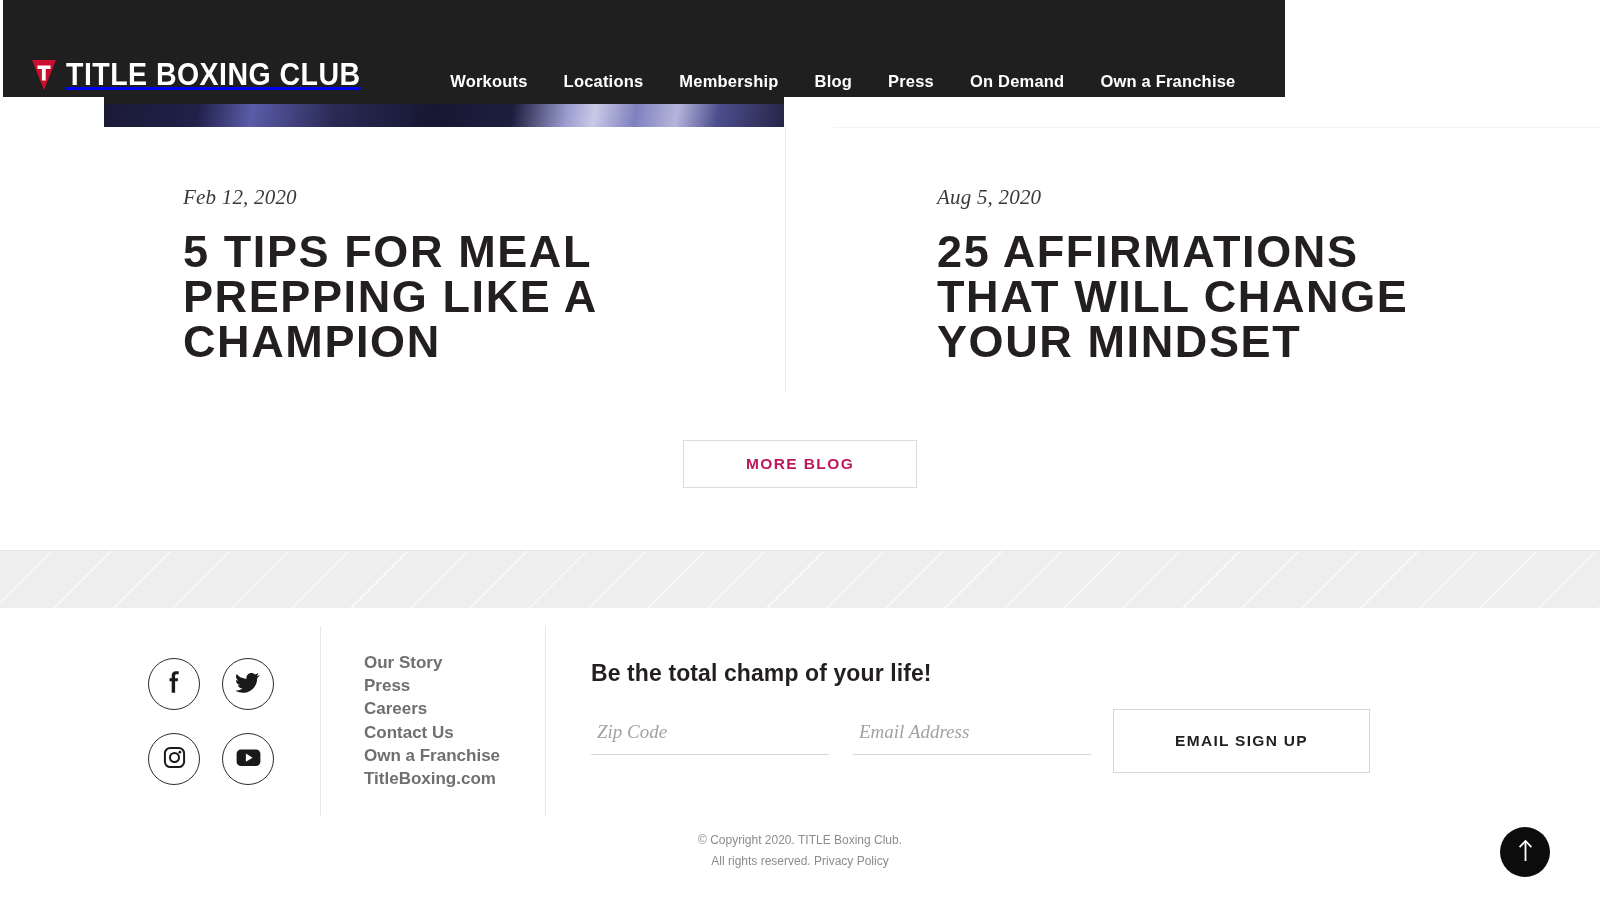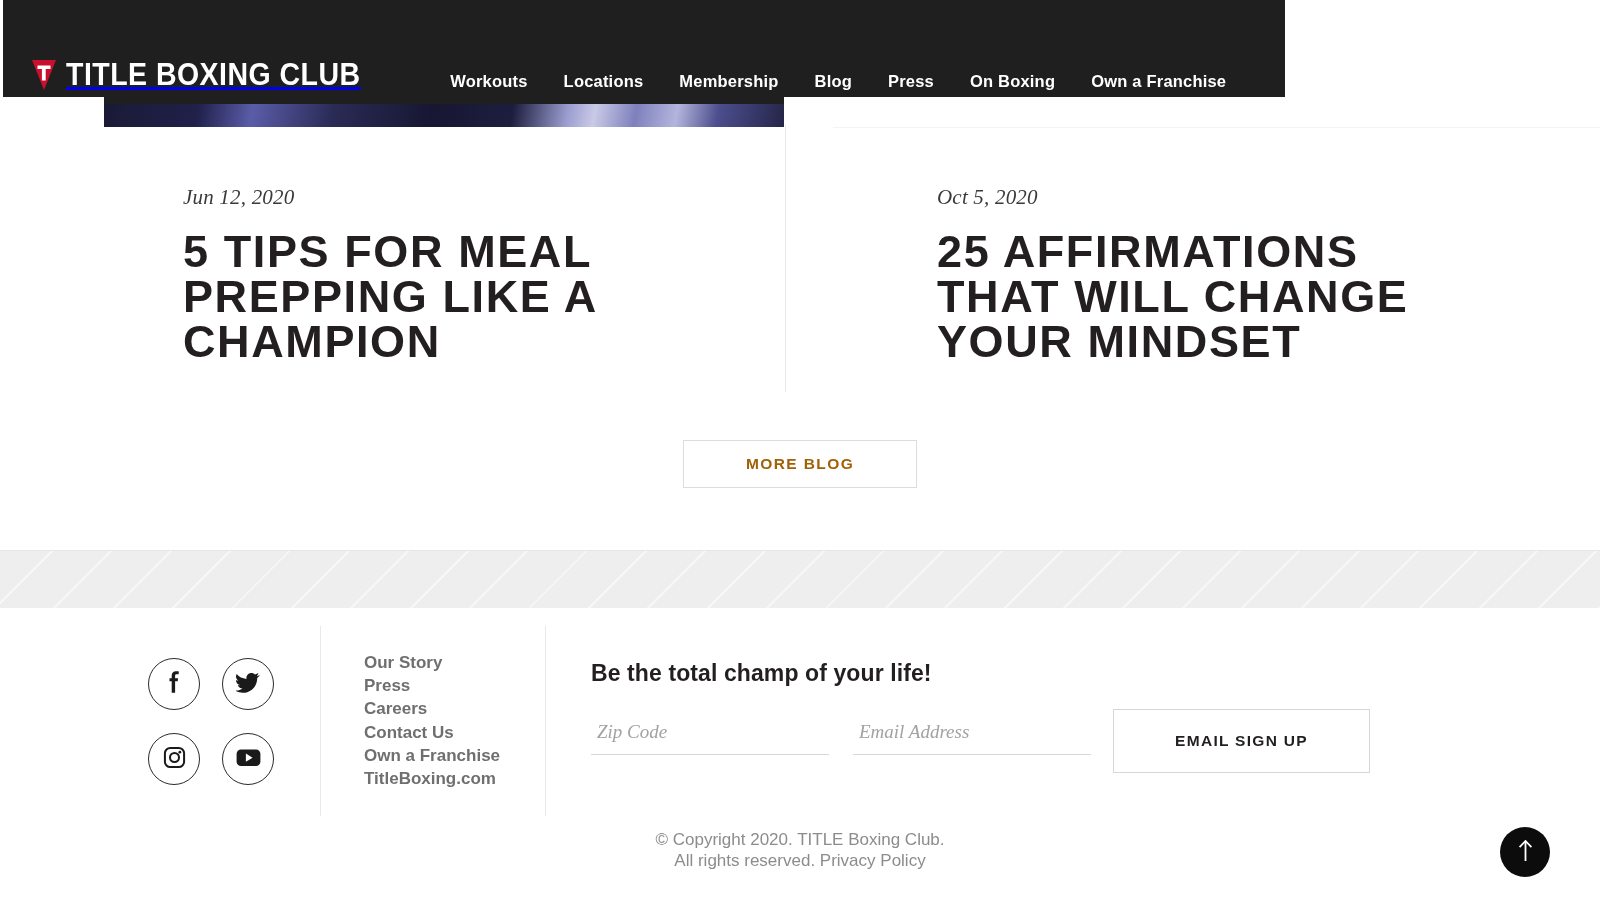--- a/index.html
+++ b/index.html
@@ -162,21 +162,21 @@
     top: 343px; left: 0;
     width: 1600px;
     display: flex;
     justify-content: center;
   }
   .more-blog-btn {
     width: 234px;
     height: 48px;
     border: 1px solid #dcdcdc;
     background: #ffffff;
-    color: #a16207;
+    color: #be185d;
     font-size: 15.5px;
     font-weight: bold;
     letter-spacing: 1.4px;
     text-transform: uppercase;
     cursor: pointer;
     font-family: "Liberation Sans", sans-serif;
   }
 
   
   .striped-band {
@@ -306,21 +306,21 @@
     text-transform: uppercase;
     cursor: pointer;
     margin-top: -6px;
   }
 
   .copyright {
     position: absolute;
     top: 222px; left: 0;
     width: 1600px;
     text-align: center;
-    font-size: 17px;
+    font-size: 12px;
     line-height: 20.5px;
     color: #8c8c8c;
   }
   .privacy-link {
     color: #8c8c8c;
     text-decoration: none;
     cursor: pointer;
   }
 
   .back-to-top {
@@ -350,44 +350,44 @@
     </span>
     <span class="logo-wordmark">TITLE BOXING CLUB</span>
   </a>
 
   <nav class="main-nav">
     <a class="nav-link" href="#">Workouts</a>
     <a class="nav-link" href="#">Locations</a>
     <a class="nav-link" href="#">Membership</a>
     <a class="nav-link" href="#">Blog</a>
     <a class="nav-link" href="#">Press</a>
-    <a class="nav-link" href="#">On Boxing</a>
+    <a class="nav-link" href="#">On Demand</a>
     <a class="nav-link" href="#">Own a Franchise</a>
   </nav>
 
 </header>
 
 <section class="blog-section">
 
   <div class="blog-grid">
 
     <div class="card-top-rule"></div>
     <div class="col-divider"></div>
 
     <article class="blog-col left">
       <div class="blog-thumb">
         <span class="sheen"></span>
         <span class="thumb-shade"></span>
       </div>
-      <div class="blog-date">Jun 12, 2020</div>
+      <div class="blog-date">Feb 12, 2020</div>
       <h2 class="blog-title">5 TIPS FOR MEAL PREPPING LIKE A CHAMPION</h2>
     </article>
 
     <article class="blog-col right">
-      <div class="blog-date">Oct 5, 2020</div>
+      <div class="blog-date">Aug 5, 2020</div>
       <h2 class="blog-title">25 AFFIRMATIONS THAT WILL CHANGE YOUR MINDSET</h2>
     </article>
 
   </div>
 
   <div class="more-blog-wrap">
     <button class="more-blog-btn">MORE BLOG</button>
   </div>
 
 </section>

